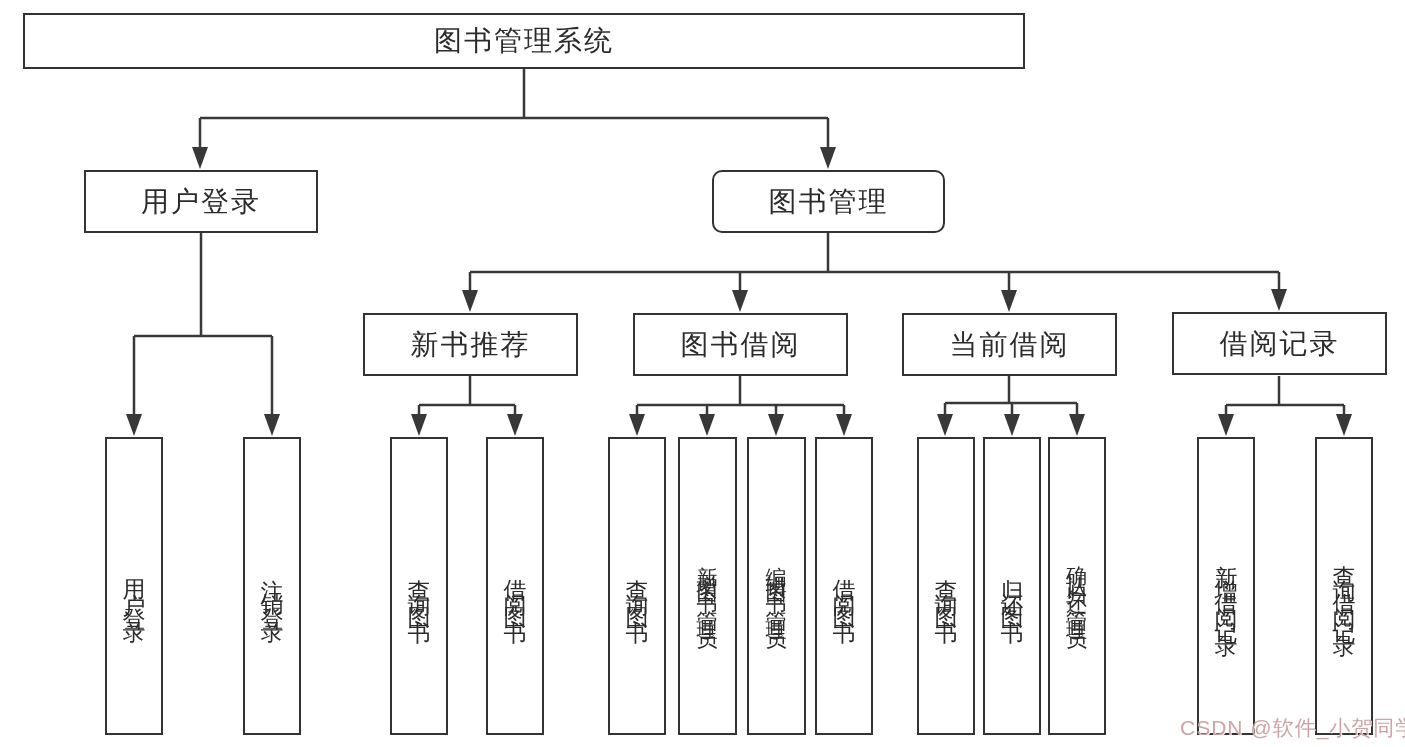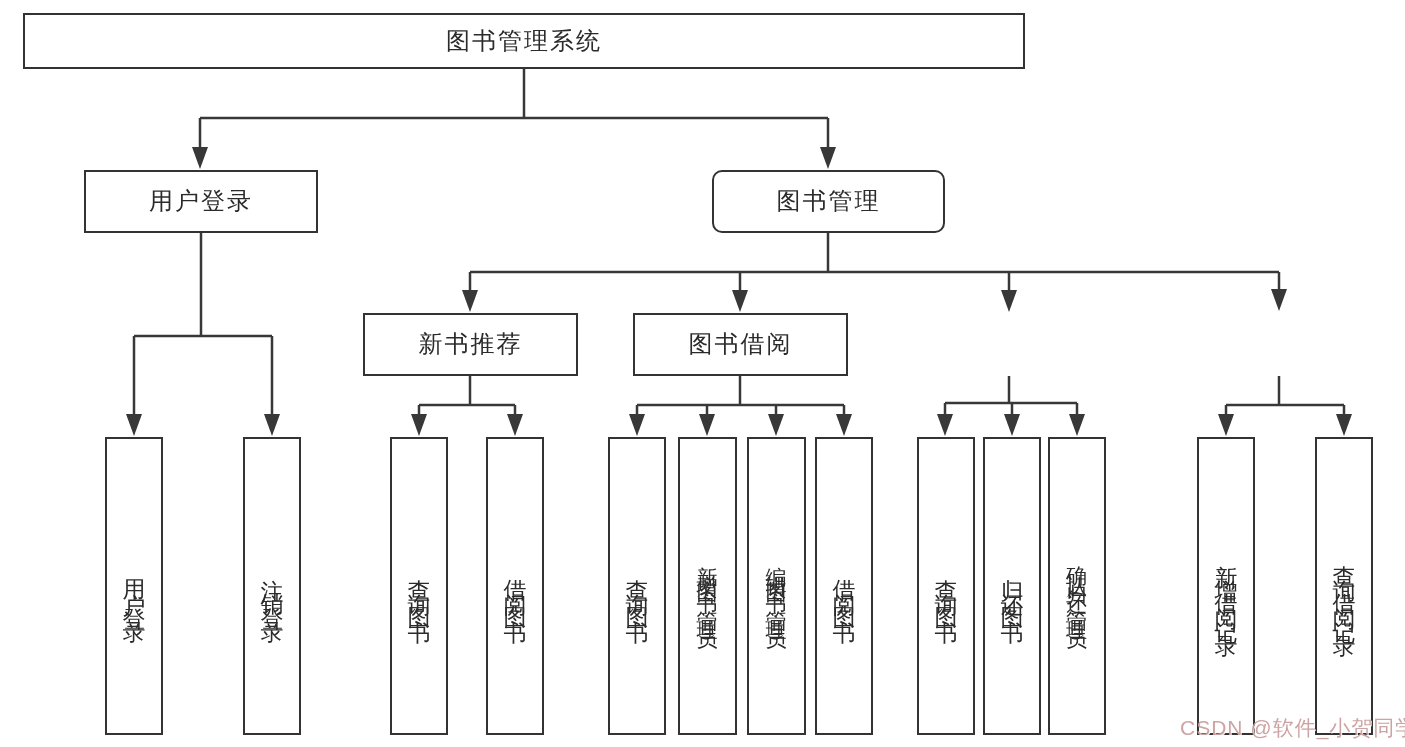--- a/index.html
+++ b/index.html
@@ -18,21 +18,21 @@
   }
   .node{
     position:absolute;
     box-sizing:border-box;
     border:2px solid #333333;
     background:#ffffff;
     color:#2b2b2b;
     display:flex;
     align-items:center;
     justify-content:center;
-    font-size:24px;
+    font-size:28px;
     letter-spacing:2px;
     text-align:center;
     line-height:1.2;
   }
   .vnode{
     writing-mode:vertical-rl;
     text-orientation:mixed;
     font-size:23px;
     letter-spacing:14px;
     line-height:1;
@@ -117,20 +117,22 @@
     </g>
   </svg>
 
   <div class="node" style="left:23px;top:13px;width:1002px;height:56px;">图书管理系统</div>
 
   <div class="node" style="left:84px;top:170px;width:234px;height:63px;">用户登录</div>
   <div class="node" style="left:712px;top:170px;width:233px;height:63px;border-radius:10px;">图书管理</div>
 
   <div class="node" style="left:363px;top:313px;width:215px;height:63px;text-align:center;">新书推荐</div>
   <div class="node" style="left:633px;top:313px;width:215px;height:63px;">图书借阅</div>
+  <div class="node" style="left:902px;top:313px;width:215px;height:63px;">当前借阅</div>
+  <div class="node" style="left:1172px;top:312px;width:215px;height:63px;">借阅记录</div>
 
   <div class="node vnode" style="left:105px;top:437px;width:58px;height:298px;">用户登录</div>
   <div class="node vnode" style="left:243px;top:437px;width:58px;height:298px;">注销登录</div>
 
   <div class="node vnode" style="left:390px;top:437px;width:58px;height:298px;">查询图书</div>
   <div class="node vnode" style="left:486px;top:437px;width:58px;height:298px;">借阅图书</div>
 
   <div class="node vnode" style="left:608px;top:437px;width:58px;height:298px;">查询图书</div>
   <div class="node vnode tight" style="left:678px;top:437px;width:59px;height:298px;">新增图书（管理员）</div>
   <div class="node vnode tight" style="left:747px;top:437px;width:59px;height:298px;">编辑图书（管理员）</div>

